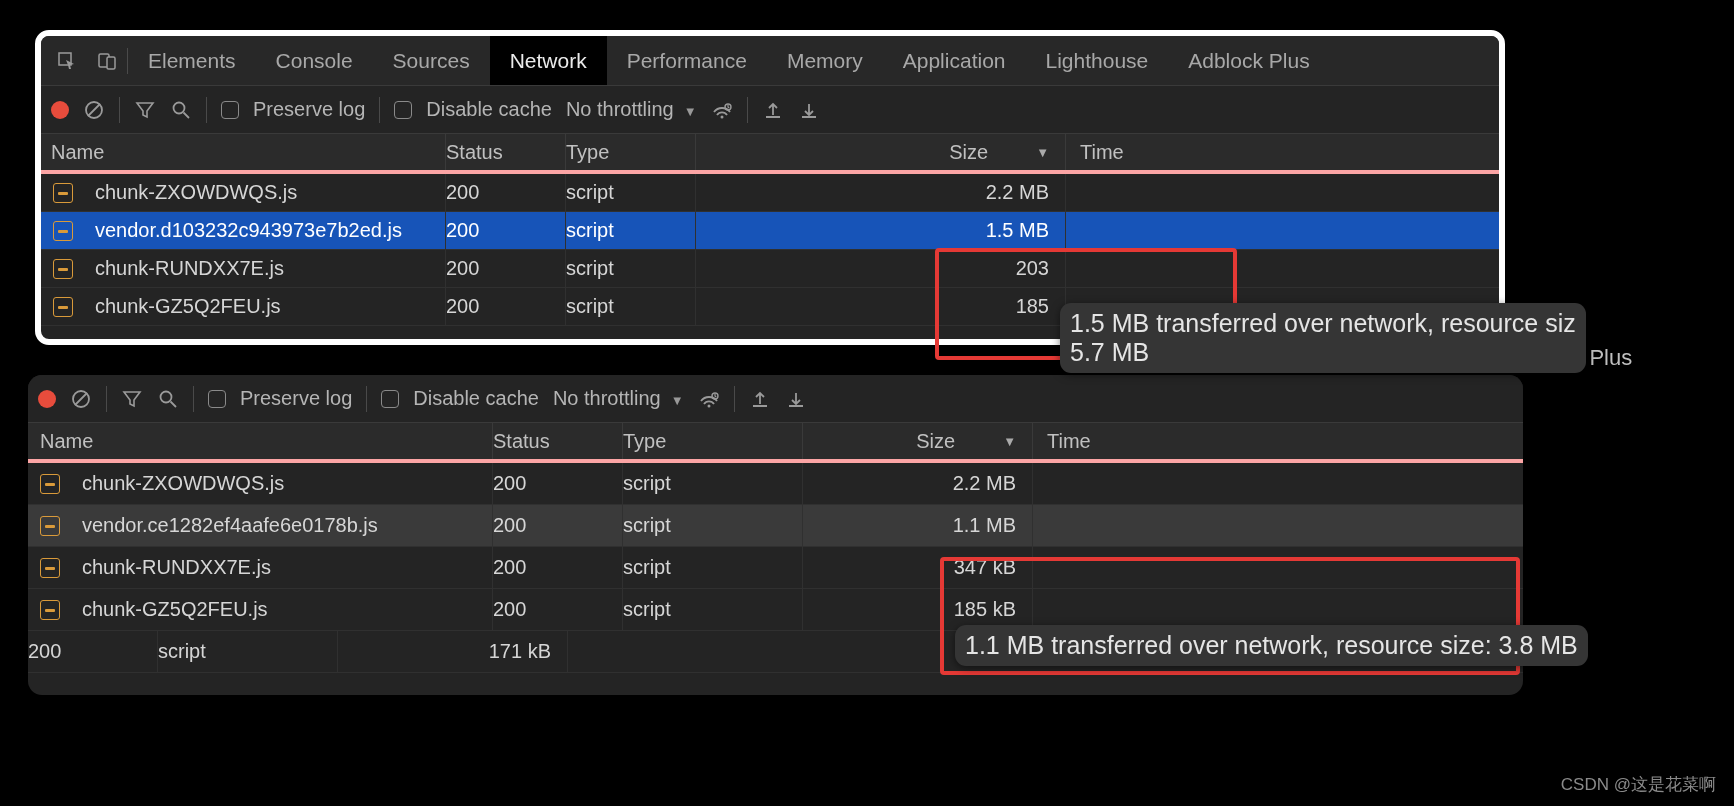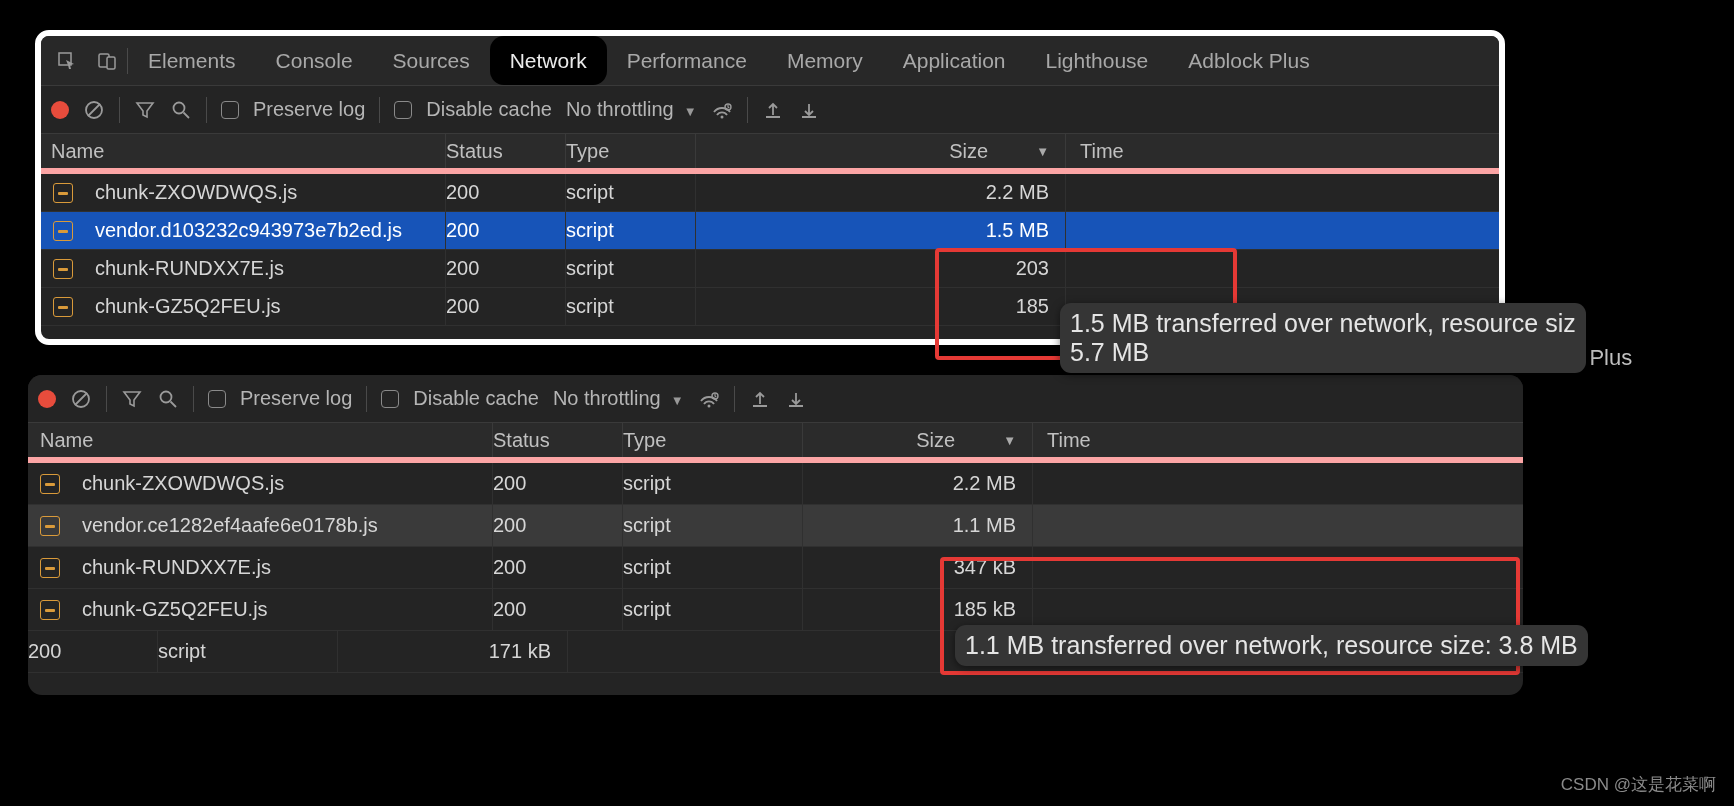--- a/index.html
+++ b/index.html
@@ -38,21 +38,21 @@
     color: #a8a8a8;
   }
   .tabs .ico { width: 40px; display:flex; justify-content:center; color:#9a9a9a;}
   .tabs .tab {
     padding: 0 20px;
     height: 100%;
     display: flex;
     align-items: center;
     cursor: pointer;
   }
-  .tabs .tab.active { background:#000; color:#eaeaea;border-radius:14px; }
+  .tabs .tab.active { background:#000; color:#eaeaea; }
   .toolbar {
     display: flex;
     align-items: center;
     height: 48px;
     background: #242424;
     border-bottom: 1px solid #3a3a3a;
     padding-left: 10px;
     gap: 14px;
     font-size: 20px;
     color: #b5b5b5;
@@ -62,21 +62,21 @@
     background: #e74c3c;
   }
   .divider { width:1px; height:26px; background:#4a4a4a; }
   .tool-ico { width:22px; display:flex; justify-content:center; color:#9a9a9a;}
   .cbox {
     width:18px; height:18px; border:1.5px solid #8a8a8a; border-radius:4px;
     display:inline-block;
   }
   .thead {
     display:flex; height:40px; align-items:flex-start;
-    background:#2b2b2b; border-bottom:6px solid #fca5a5;
+    background:#2b2b2b; border-bottom:4px solid #fca5a5;
     color:#c0c0c0; font-size:20px;
   }
   .col-name  { width: 405px; padding-left:10px;}
   .col-status{ width: 120px; }
   .col-type  { width: 130px; }
   .col-size  { width: 370px; text-align:right; padding-right:16px;gap:40px;}
   .col-time  { flex:1; padding-left:14px;}
   .panel.bottom .col-name  { width: 465px; padding-left:12px;}
   .panel.bottom .col-status{ width: 130px; }
   .panel.bottom .col-type  { width: 180px; }

